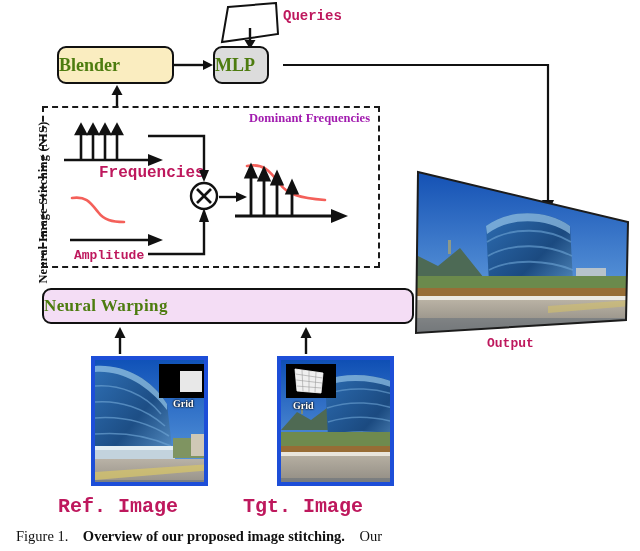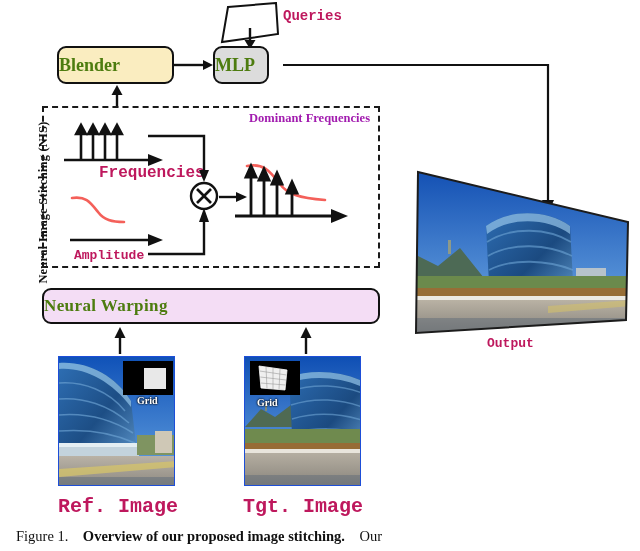--- a/index.html
+++ b/index.html
@@ -58,21 +58,21 @@
     font-size: 18px;
   }
   #mlp-box {
     left: 213px; top: 46px;
     width: 56px; height: 38px;
     background: #dcdcdc;
     font-size: 18px;
   }
   #warping-box {
     left: 42px; top: 288px;
-    width: 338px; height: 36px;
+    width: 372px; height: 36px;
     background: #f4ddf5;
     font-size: 17px;
     letter-spacing: 0.4px;
   }
 
   
   #dashed-box {
     position: absolute;
     left: 42px; top: 106px;
     width: 338px; height: 162px;
@@ -117,22 +117,23 @@
     font-family: "Liberation Serif", serif;
     font-weight: bold;
     font-size: 10px;
     text-shadow: 0 0 2px #000, 0 0 2px #000;
   }
 
   
   .photo {
     position: absolute;
     overflow: hidden;
-    border: 1px solid #1d4ed8;
+    border: 4px solid #1d4ed8;
     box-sizing: border-box;
+    margin-left: 33px;
   }
 
   
   #caption {
     position: absolute;
     left: 16px;
     top: 527px;
     width: 612px;
     font-family: "Liberation Serif", serif;
     font-size: 14.5px;

